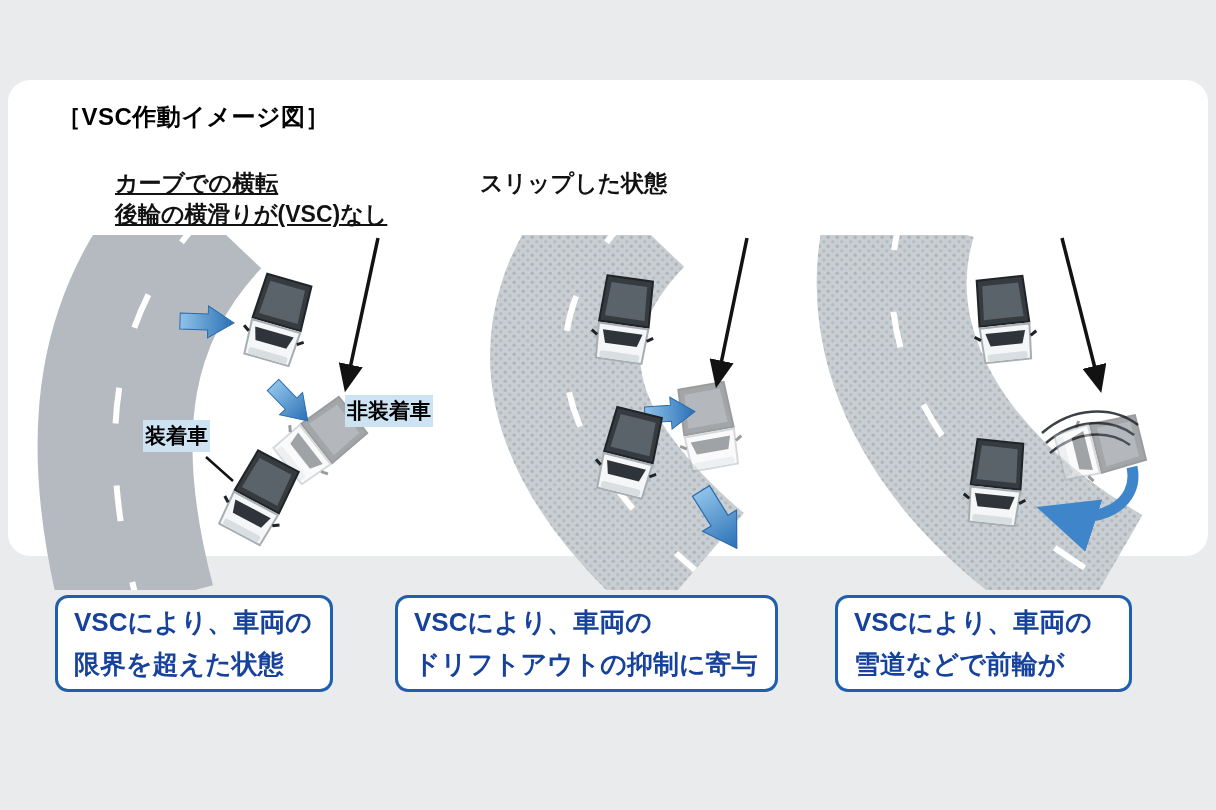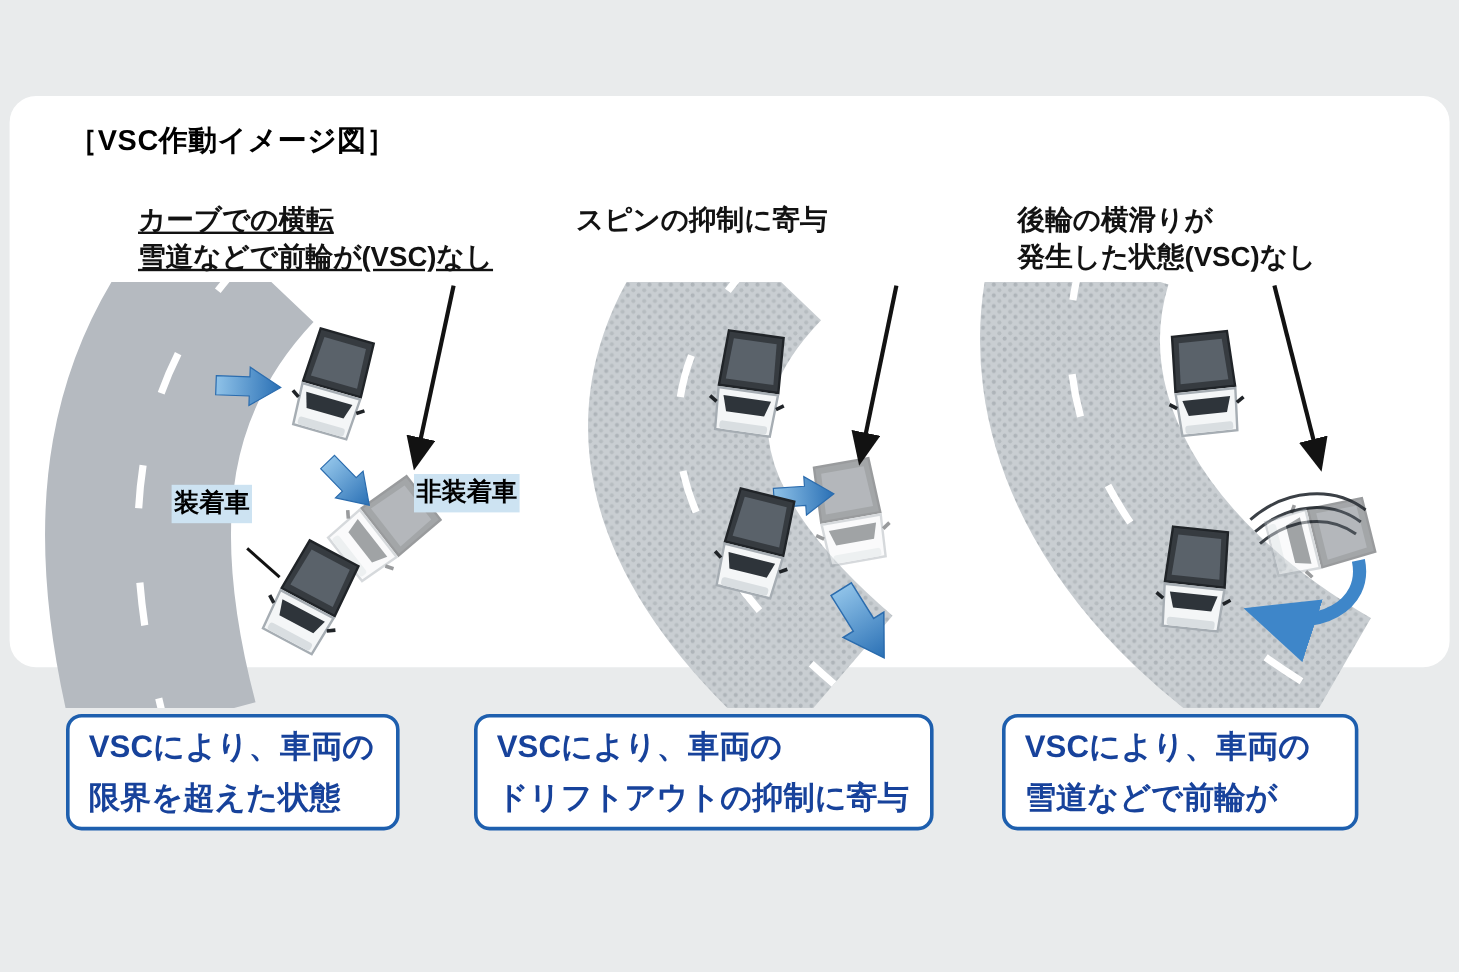--- a/index.html
+++ b/index.html
@@ -30,21 +30,21 @@
   .illus { position:absolute; }
   .illus-1 { left:22px;  top:155px; }
   .illus-2 { left:387px; top:155px; }
   .illus-3 { left:782px; top:155px; }
   .tag {
     position:absolute;
     background:#cde3f2; color:#000;
     font-size:21px; font-weight:700; line-height:28px;
     padding:2px 2px; white-space:nowrap;
   }
-  .tag-equipped     { left:135px; top:324px; }
+  .tag-equipped     { left:135px; top:340px; }
   .tag-non-equipped { left:337px; top:315px; }
   .result {
     position:absolute; top:515px; height:97px;
     background:#ffffff; border:3px solid #1e5fae; border-radius:13px;
     color:#17429b; font-size:26px; font-weight:700; line-height:37px;
     display:flex; flex-direction:column; justify-content:space-between;
     padding:6px 16px; white-space:nowrap;
   }
   .result-1 { left:47px;  width:278px; }
   .result-2 { left:387px; width:383px; }
@@ -53,28 +53,24 @@
 </head>
 <body>
 
 <div class="page">
   <div class="frame">
 
     <div class="title">［VSC作動イメージ図］</div>
 
     <div class="caption caption-1">
       <div>カーブでの横転</div>
-      <div>雪道などで前輪が(VSC)なし</div>
+      <div>後輪の横滑りが(VSC)なし</div>
     </div>
     <div class="caption caption-2">
-      <div>スピンの抑制に寄与</div>
-    </div>
-    <div class="caption caption-3">
-      <div>後輪の横滑りが</div>
-      <div>発生した状態(VSC)なし</div>
+      <div>スリップした状態</div>
     </div>
 
     <svg class="illus illus-1" width="370" height="355" viewBox="0 0 370 355">
       <defs>
         <linearGradient id="bg1" x1="0" y1="0" x2="1" y2="0">
           <stop offset="0" stop-color="#8fc2e8"></stop>
             <stop offset="1" stop-color="#2a70b5"></stop>
         </linearGradient>
         <marker id="kb1" markerWidth="8" markerHeight="7" refX="6.5" refY="3.5" orient="auto">
           <path d="M0,0 L8,3.5 L0,7 Z" fill="#121212"></path>

